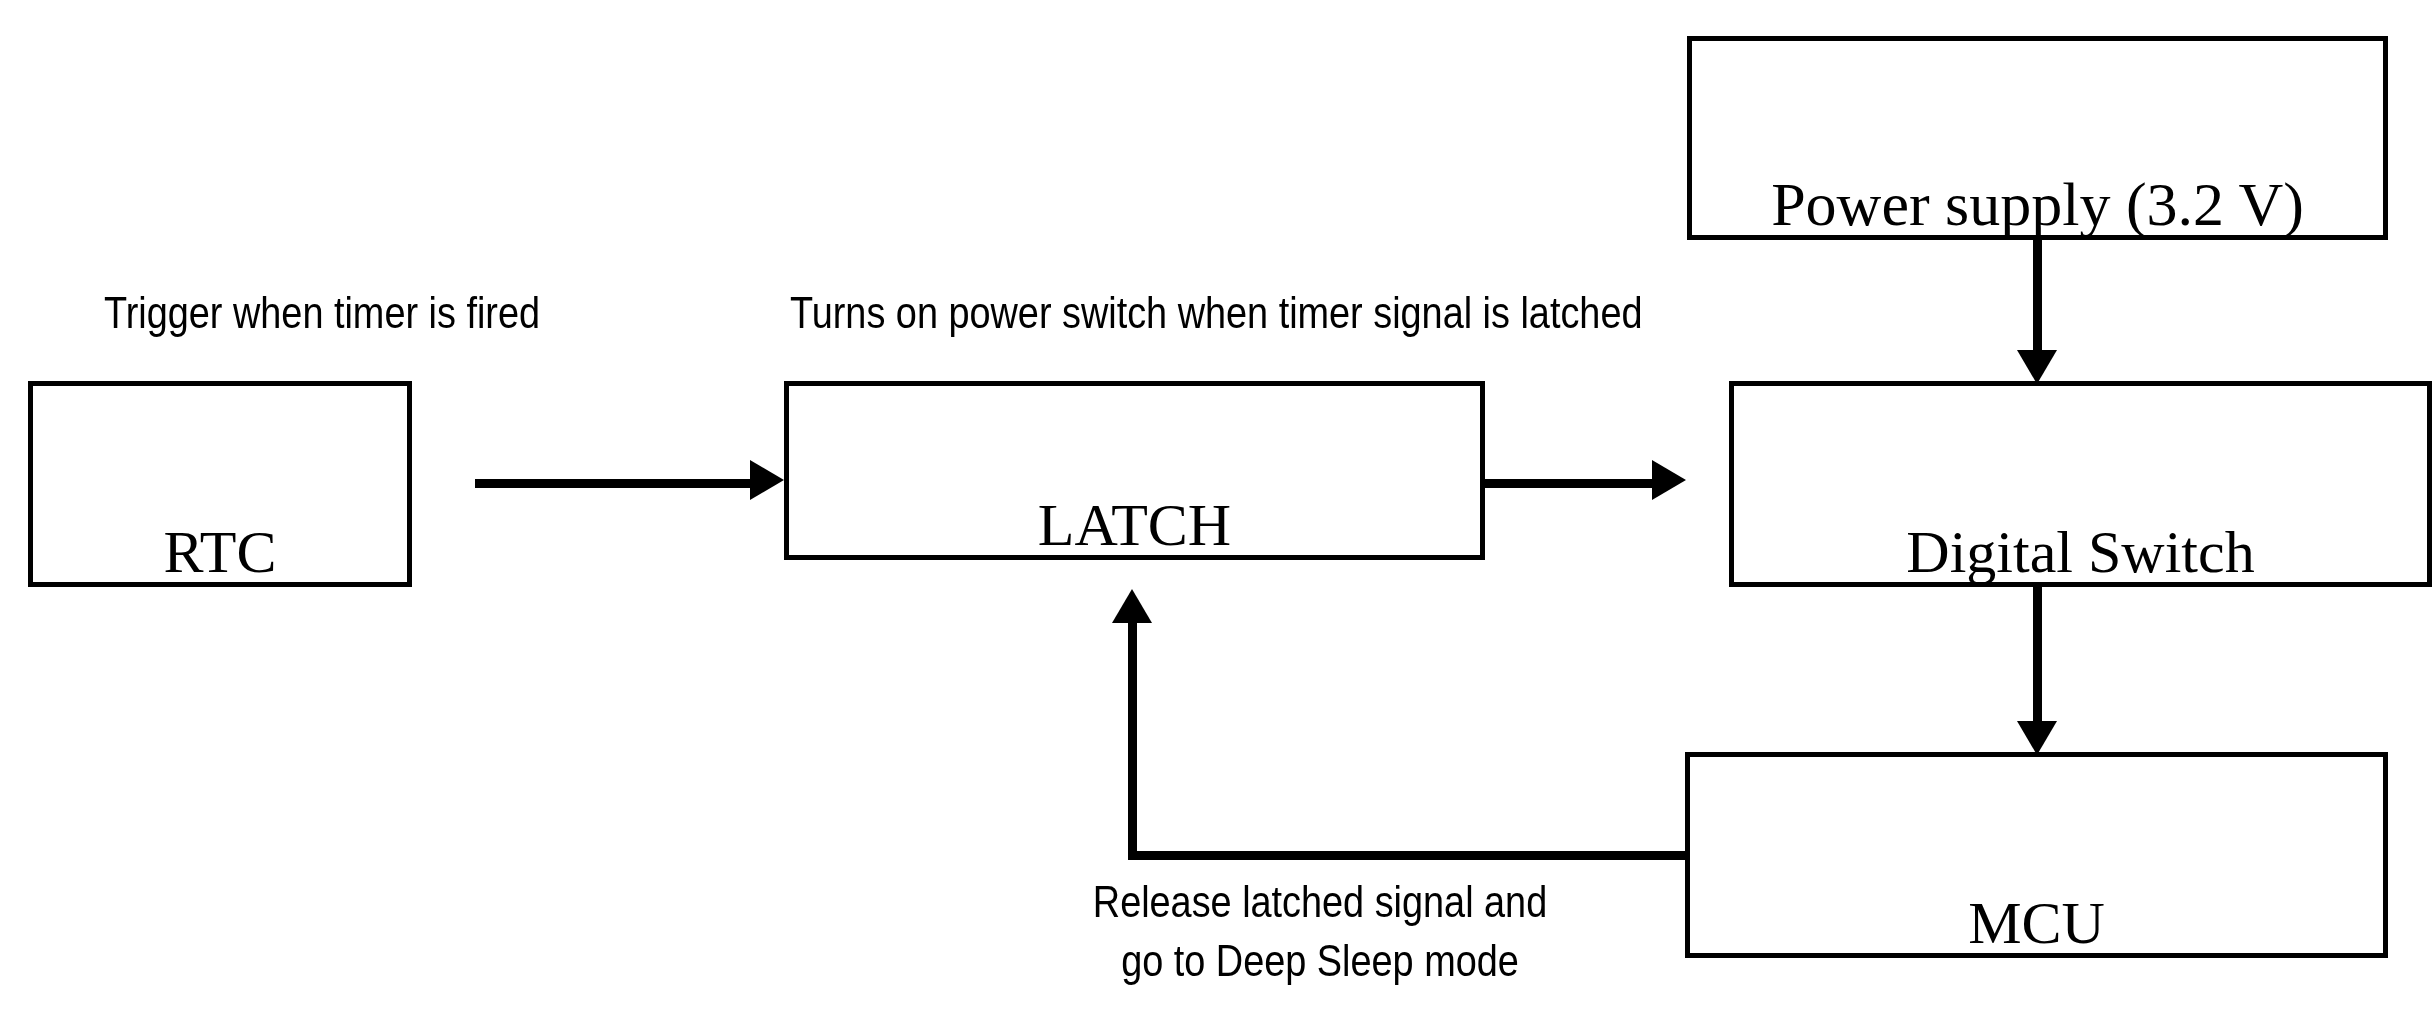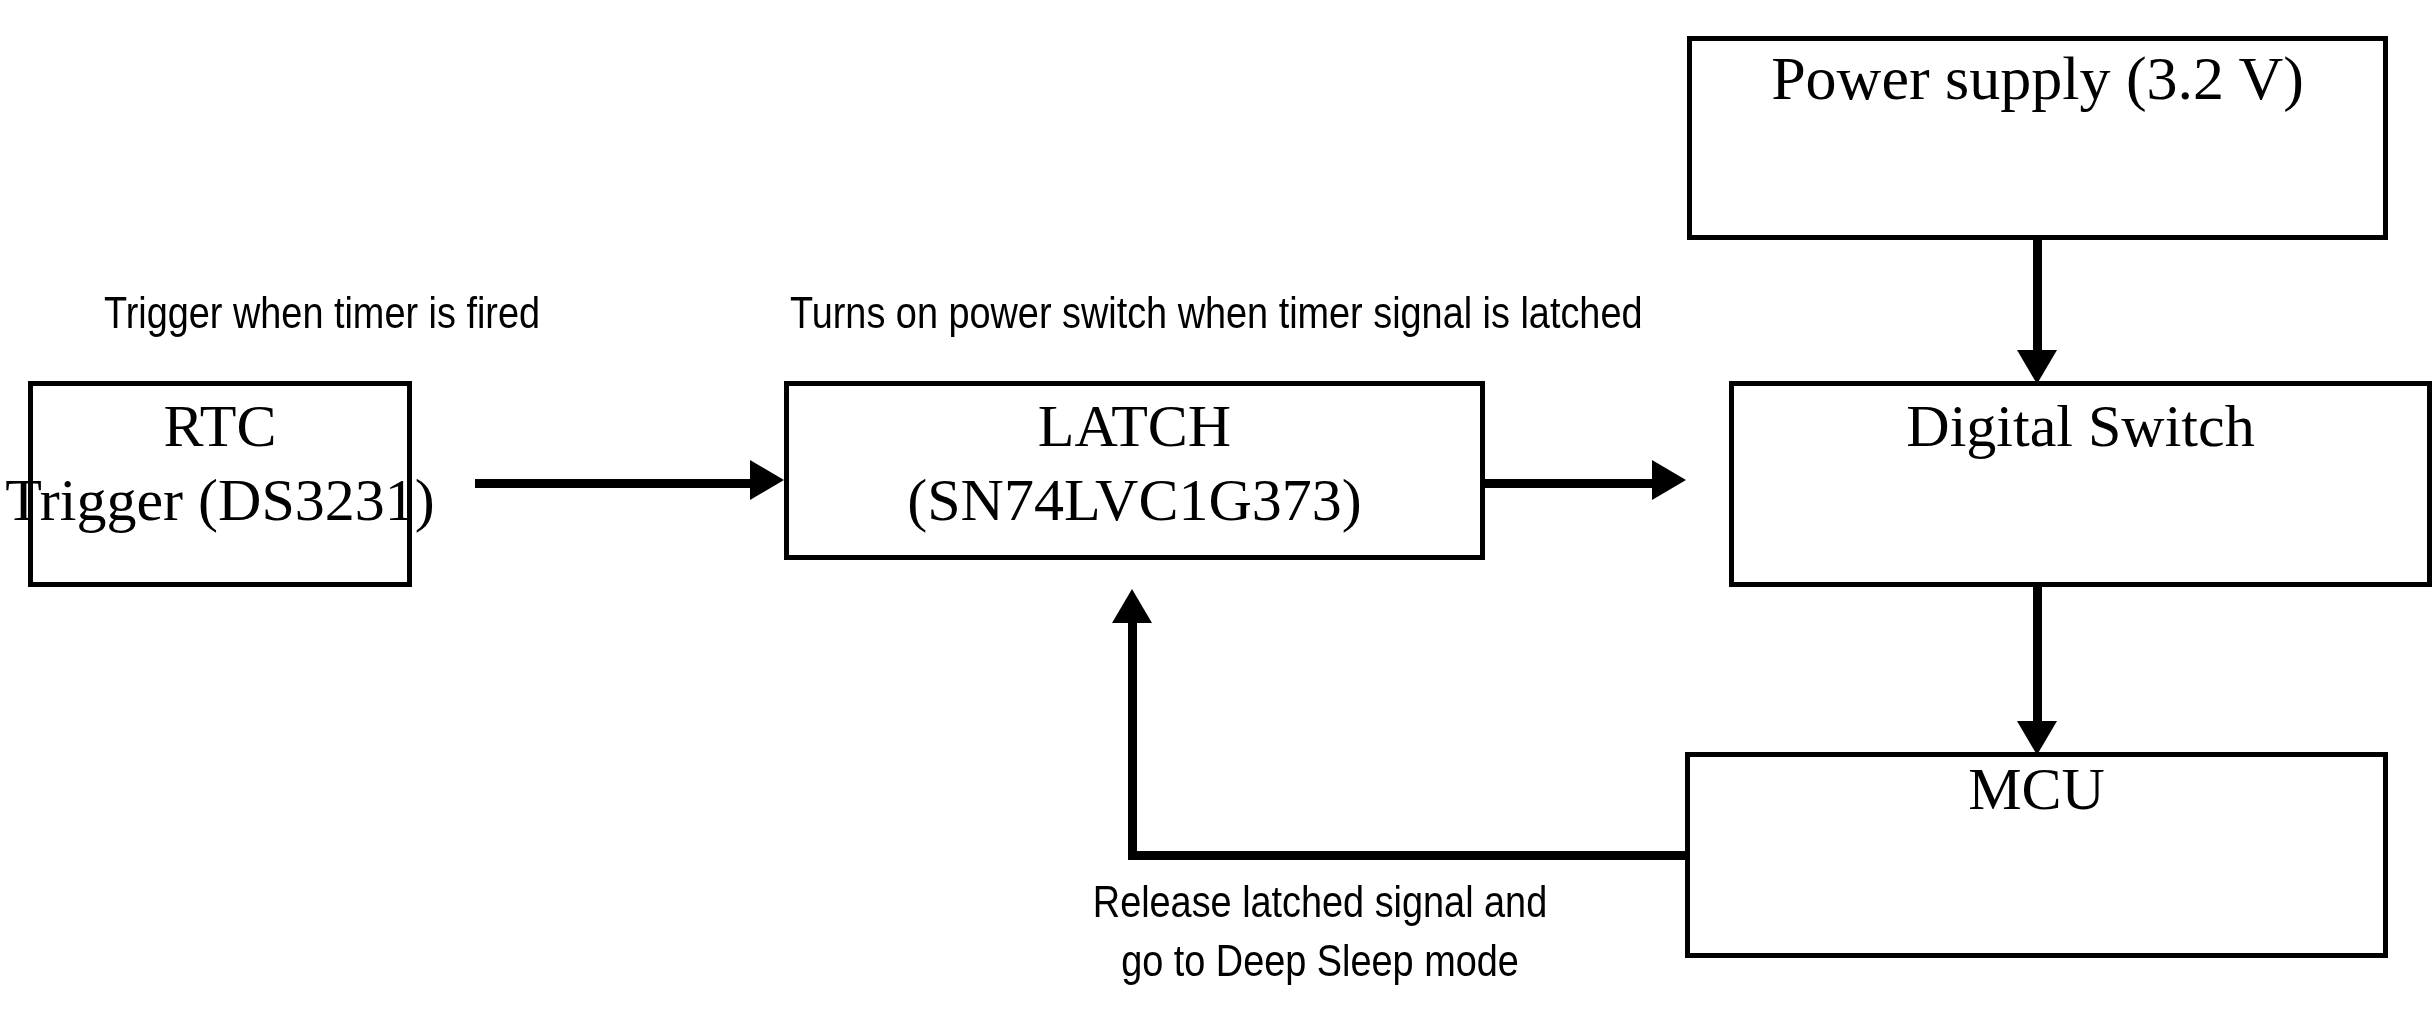--- a/index.html
+++ b/index.html
@@ -19,21 +19,21 @@
     overflow: hidden;
   }
   .block {
     position: absolute;
     box-sizing: border-box;
     border: 5px solid #000000;
     background: #ffffff;
     display: flex;
     flex-direction: column;
     align-items: center;
-    justify-content: flex-start;
+    justify-content: flex-end;
     font-family: "Liberation Serif", serif;
     color: #000000;
     line-height: 1.0;
     text-align: center;
   }
   .block .line {
     display: block;
     white-space: nowrap;
   }
   
@@ -161,26 +161,24 @@
 <body>
 
 <div id="canvas">
 
   <div class="block" id="block-power-supply">
     <span class="line">Power supply (3.2 V)</span>
   </div>
 
   <div class="block" id="block-rtc">
     <span class="line">RTC</span>
-    <span class="line">Trigger (DS3231)</span>
   </div>
 
   <div class="block" id="block-latch">
     <span class="line">LATCH</span>
-    <span class="line">(SN74LVC1G373)</span>
   </div>
 
   <div class="block" id="block-digital-switch">
     <span class="line">Digital  Switch</span>
   </div>
 
   <div class="block" id="block-mcu">
     <span class="line">MCU</span>
   </div>
 

